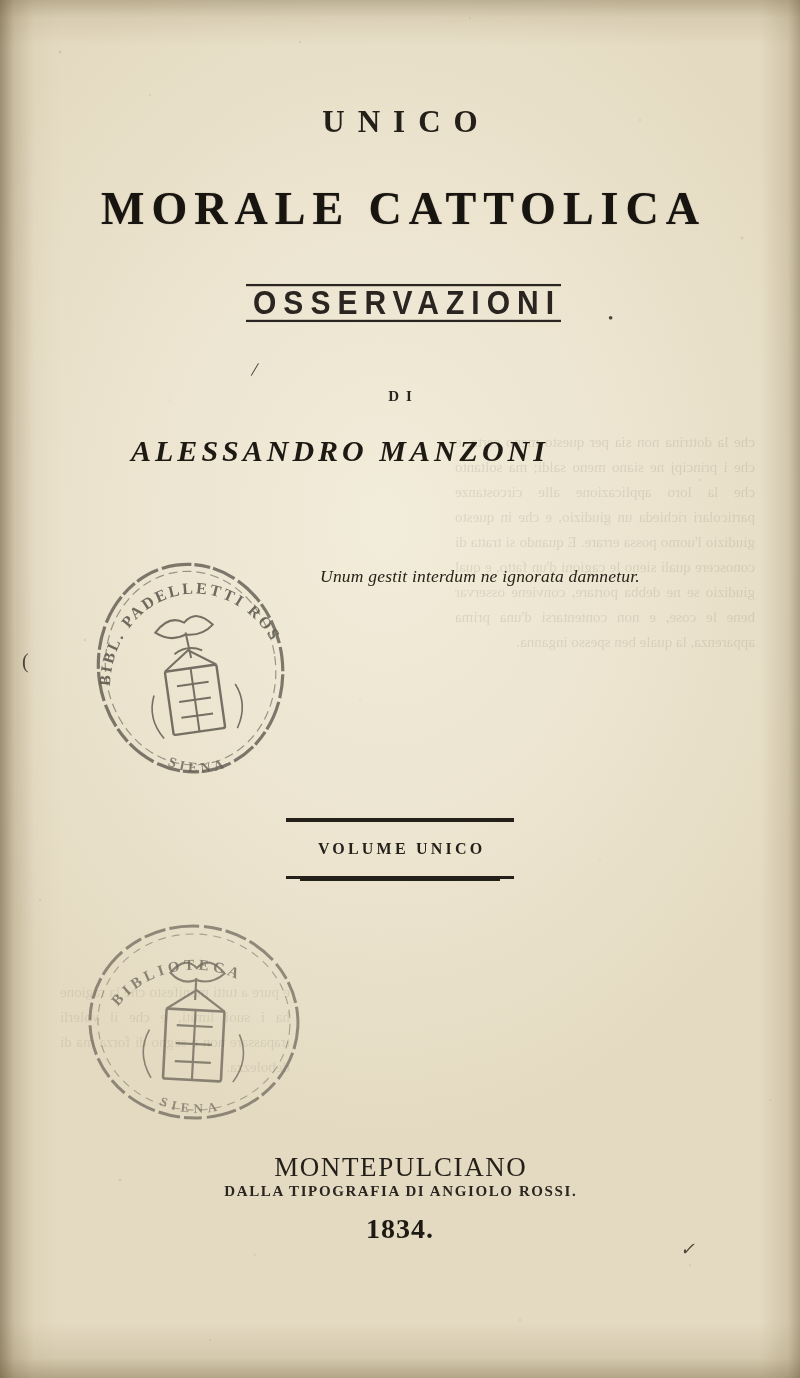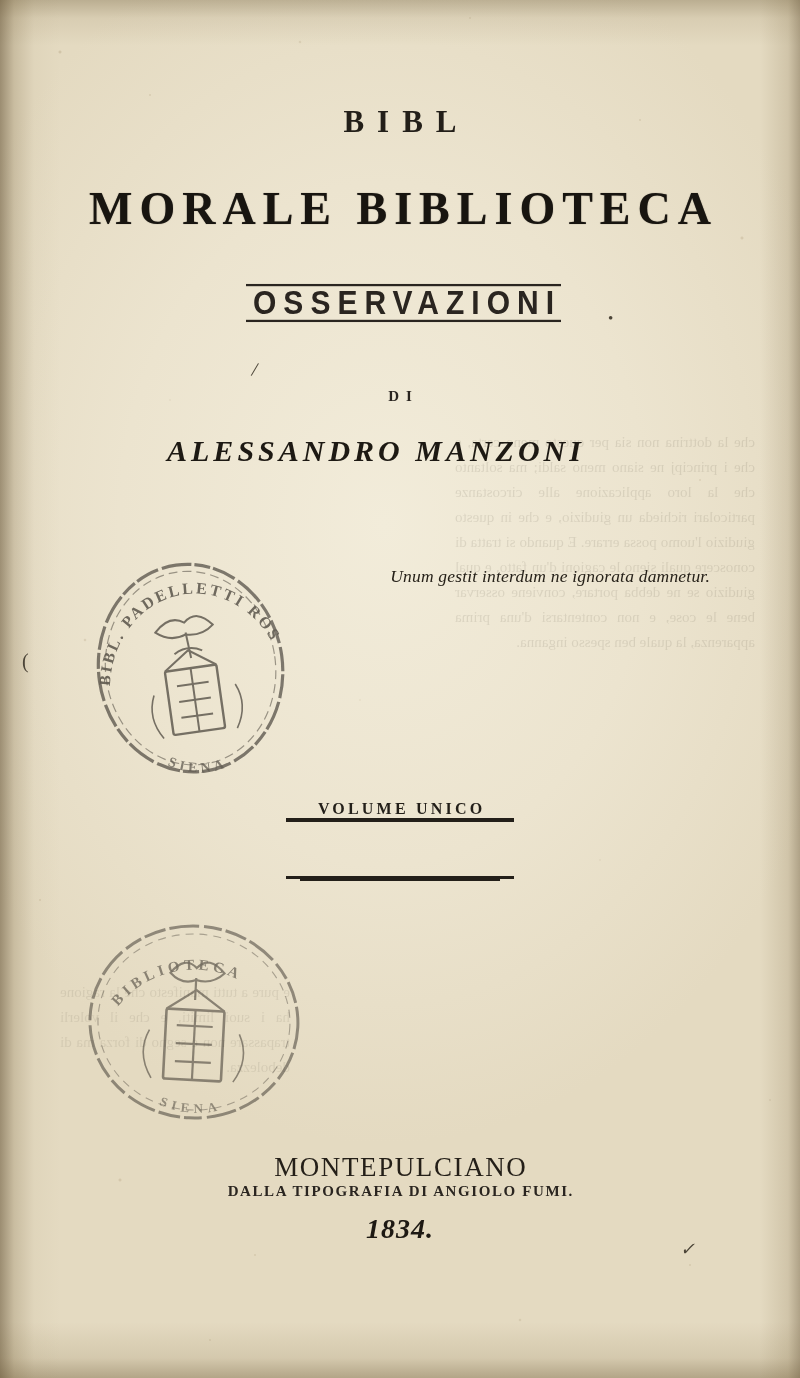--- a/index.html
+++ b/index.html
@@ -168,30 +168,29 @@
     position: absolute;
     top: 434px;
     width: 676px;
     font-family: "Liberation Serif", serif;
     font-style: italic;
     font-weight: 700;
     font-size: 30px;
     letter-spacing: 4px;
     text-indent: 4px;
     color: #1d1913;
-    margin-left: 36px;
   }
 
   
   .epigraph {
     position: absolute;
     top: 566px;
     left: 250px;
     width: 460px;
-    text-align: right;
+    text-align: center;
     color: #262119;
   }
   .epigraph .quote {
     font-family: "Liberation Serif", serif;
     font-style: italic;
     font-size: 17.5px;
     letter-spacing: .2px;
     white-space: nowrap;
   }
   .epigraph .source {
@@ -218,21 +217,21 @@
     content: "";
     position: absolute;
     left: 14px;
     top: 3px;
     width: 200px;
     height: 2px;
     background: #231f19;
   }
   .volume-line {
     position: absolute;
-    top: 800px;
+    top: 840px;
     width: 800px;
     font-family: "Liberation Serif", serif;
     font-weight: 700;
     font-size: 16px;
     letter-spacing: 3.2px;
     text-indent: 3.2px;
     color: #231f19;
   }
 
   
@@ -260,21 +259,20 @@
   }
   .imprint-year {
     position: absolute;
     top: 1213px;
     width: 800px;
     font-family: "Liberation Serif", serif;
     font-weight: 700;
     font-size: 28px;
     letter-spacing: 1px;
     color: #1d1913;
-    font-style: italic;
   }
 
   
   .stamp {
     position: absolute;
     pointer-events: none;
     z-index: 5;
   }
   #stamp-top {
     left: 86px;
@@ -309,39 +307,39 @@
 </head>
 <body>
 
 <div id="page">
 
   <div id="showthrough">che la dottrina non sia per questo meno certa, e che i principj ne siano meno saldi; ma soltanto che la loro applicazione alle circostanze particolari richieda un giudizio, e che in questo giudizio l'uomo possa errare. E quando si tratta di conoscere quali sieno le cagioni d'un fatto, e qual giudizio se ne debba portare, conviene osservar bene le cose, e non contentarsi d'una prima apparenza, la quale ben spesso inganna.</div>
   <div id="showthrough-left">e pure a tutti manifesto che la ragione ha i suoi limiti, e che il volerli trapassare non e segno di forza ma di debolezza.</div>
 
   <div class="content">
 
-    <div class="line-sulla">BIBL</div>
-    <div class="line-main">MORALE BIBLIOTECA</div>
+    <div class="line-sulla">UNICO</div>
+    <div class="line-main">MORALE CATTOLICA</div>
     <div class="line-osserv">
       <span class="ol">OSSERVAZIONI</span>
     </div>
 
     <div class="line-di">DI</div>
     <div class="line-author">ALESSANDRO MANZONI</div>
 
     <div class="epigraph">
       <div class="quote">Unum gestit interdum ne ignorata damnetur.</div>
     </div>
 
     <div class="rule-top"></div>
     <div class="volume-line">VOLUME UNICO</div>
     <div class="rule-bottom"></div>
 
     <div class="imprint-city">MONTEPULCIANO</div>
-    <div class="imprint-printer">DALLA TIPOGRAFIA DI ANGIOLO FUMI.</div>
+    <div class="imprint-printer">DALLA TIPOGRAFIA DI ANGIOLO ROSSI.</div>
     <div class="imprint-year">1834.</div>
 
   </div>
 
   <svg class="stamp" id="stamp-top" viewBox="0 0 210 248">
     <defs>
       <path id="arcTop" d="M 20,150 A 88,100 0 0 1 190,118" fill="none"></path>
       <path id="arcBot" d="M 34,178 A 80,86 0 0 0 178,190" fill="none"></path>
     </defs>
     <ellipse cx="104" cy="128" rx="92" ry="104" fill="none" stroke="#2b2620" stroke-width="3.2" stroke-dasharray="16 3 24 4 30 3" opacity=".8"></ellipse>

